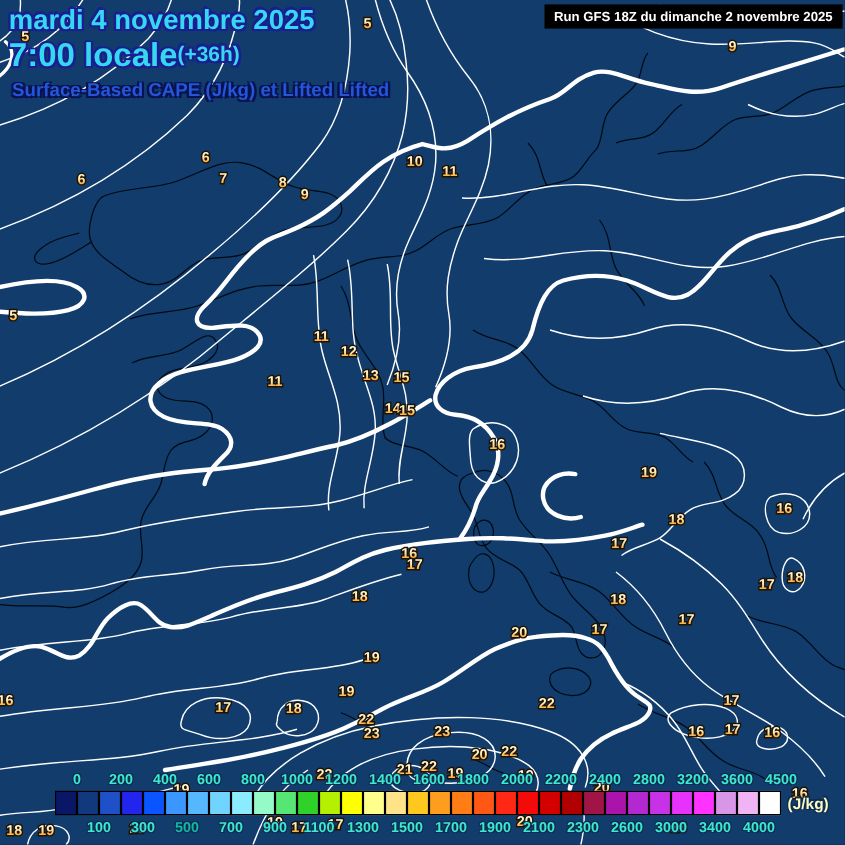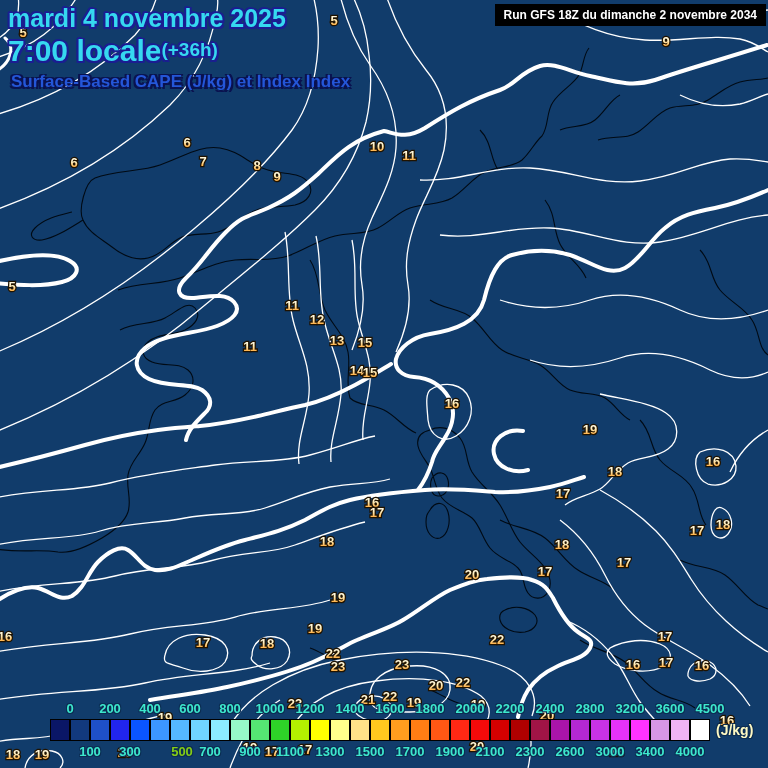--- a/index.html
+++ b/index.html
@@ -186,23 +186,23 @@
         <text x="617" y="756" class="map-label-text">18</text>
         <text x="727" y="725" class="map-label-text">16</text>
       </g>
   </svg>
 
   <div id="date-line" class="hdr-line">mardi 4 novembre 2025</div>
   <div id="time-row" class="hdr-line">
     <span id="time-line">7:00 locale</span>
     <span id="offset-label">(+36h)</span>
   </div>
-  <div id="subtitle" class="hdr-line">Surface-Based CAPE (J/kg) et Index Index</div>
-
-  <div id="run-badge">Run GFS 18Z du dimanche 2 novembre 2034</div>
+  <div id="subtitle" class="hdr-line">Surface-Based CAPE (J/kg) et Lifted Lifted</div>
+
+  <div id="run-badge">Run GFS 18Z du dimanche 2 novembre 2025</div>
 
   <div id="colorbar">
       <div class="cb-cell" style="background: rgb(10, 22, 102);"></div>
       <div class="cb-cell" style="background: rgb(18, 57, 125);"></div>
       <div class="cb-cell" style="background: rgb(30, 80, 200);"></div>
       <div class="cb-cell" style="background: rgb(33, 37, 238);"></div>
       <div class="cb-cell" style="background: rgb(10, 85, 255);"></div>
       <div class="cb-cell" style="background: rgb(60, 150, 255);"></div>
       <div class="cb-cell" style="background: rgb(85, 184, 255);"></div>
       <div class="cb-cell" style="background: rgb(112, 212, 255);"></div>
@@ -245,21 +245,21 @@
       <span class="cb-label" style="left: 430px; top: 701px; color: rgb(61, 232, 205);">1800</span>
       <span class="cb-label" style="left: 470px; top: 701px; color: rgb(61, 232, 205);">2000</span>
       <span class="cb-label" style="left: 510px; top: 701px; color: rgb(61, 232, 205);">2200</span>
       <span class="cb-label" style="left: 550px; top: 701px; color: rgb(61, 232, 205);">2400</span>
       <span class="cb-label" style="left: 590px; top: 701px; color: rgb(61, 232, 205);">2800</span>
       <span class="cb-label" style="left: 630px; top: 701px; color: rgb(61, 232, 205);">3200</span>
       <span class="cb-label" style="left: 670px; top: 701px; color: rgb(61, 232, 205);">3600</span>
       <span class="cb-label" style="left: 710px; top: 701px; color: rgb(61, 232, 205);">4500</span>
       <span class="cb-label" style="left: 90px; top: 744px; color: rgb(61, 232, 205);">100</span>
       <span class="cb-label" style="left: 130px; top: 744px; color: rgb(61, 232, 205);">300</span>
-      <span class="cb-label" style="left: 182px; top: 744px; color: #84cc16;">500</span>
+      <span class="cb-label" style="left: 170px; top: 744px; color: #14b8a6;">500</span>
       <span class="cb-label" style="left: 210px; top: 744px; color: rgb(61, 232, 205);">700</span>
       <span class="cb-label" style="left: 250px; top: 744px; color: rgb(61, 232, 205);">900</span>
       <span class="cb-label" style="left: 290px; top: 744px; color: rgb(61, 232, 205);">1100</span>
       <span class="cb-label" style="left: 330px; top: 744px; color: rgb(61, 232, 205);">1300</span>
       <span class="cb-label" style="left: 370px; top: 744px; color: rgb(61, 232, 205);">1500</span>
       <span class="cb-label" style="left: 410px; top: 744px; color: rgb(61, 232, 205);">1700</span>
       <span class="cb-label" style="left: 450px; top: 744px; color: rgb(61, 232, 205);">1900</span>
       <span class="cb-label" style="left: 490px; top: 744px; color: rgb(61, 232, 205);">2100</span>
       <span class="cb-label" style="left: 530px; top: 744px; color: rgb(61, 232, 205);">2300</span>
       <span class="cb-label" style="left: 570px; top: 744px; color: rgb(61, 232, 205);">2600</span>

